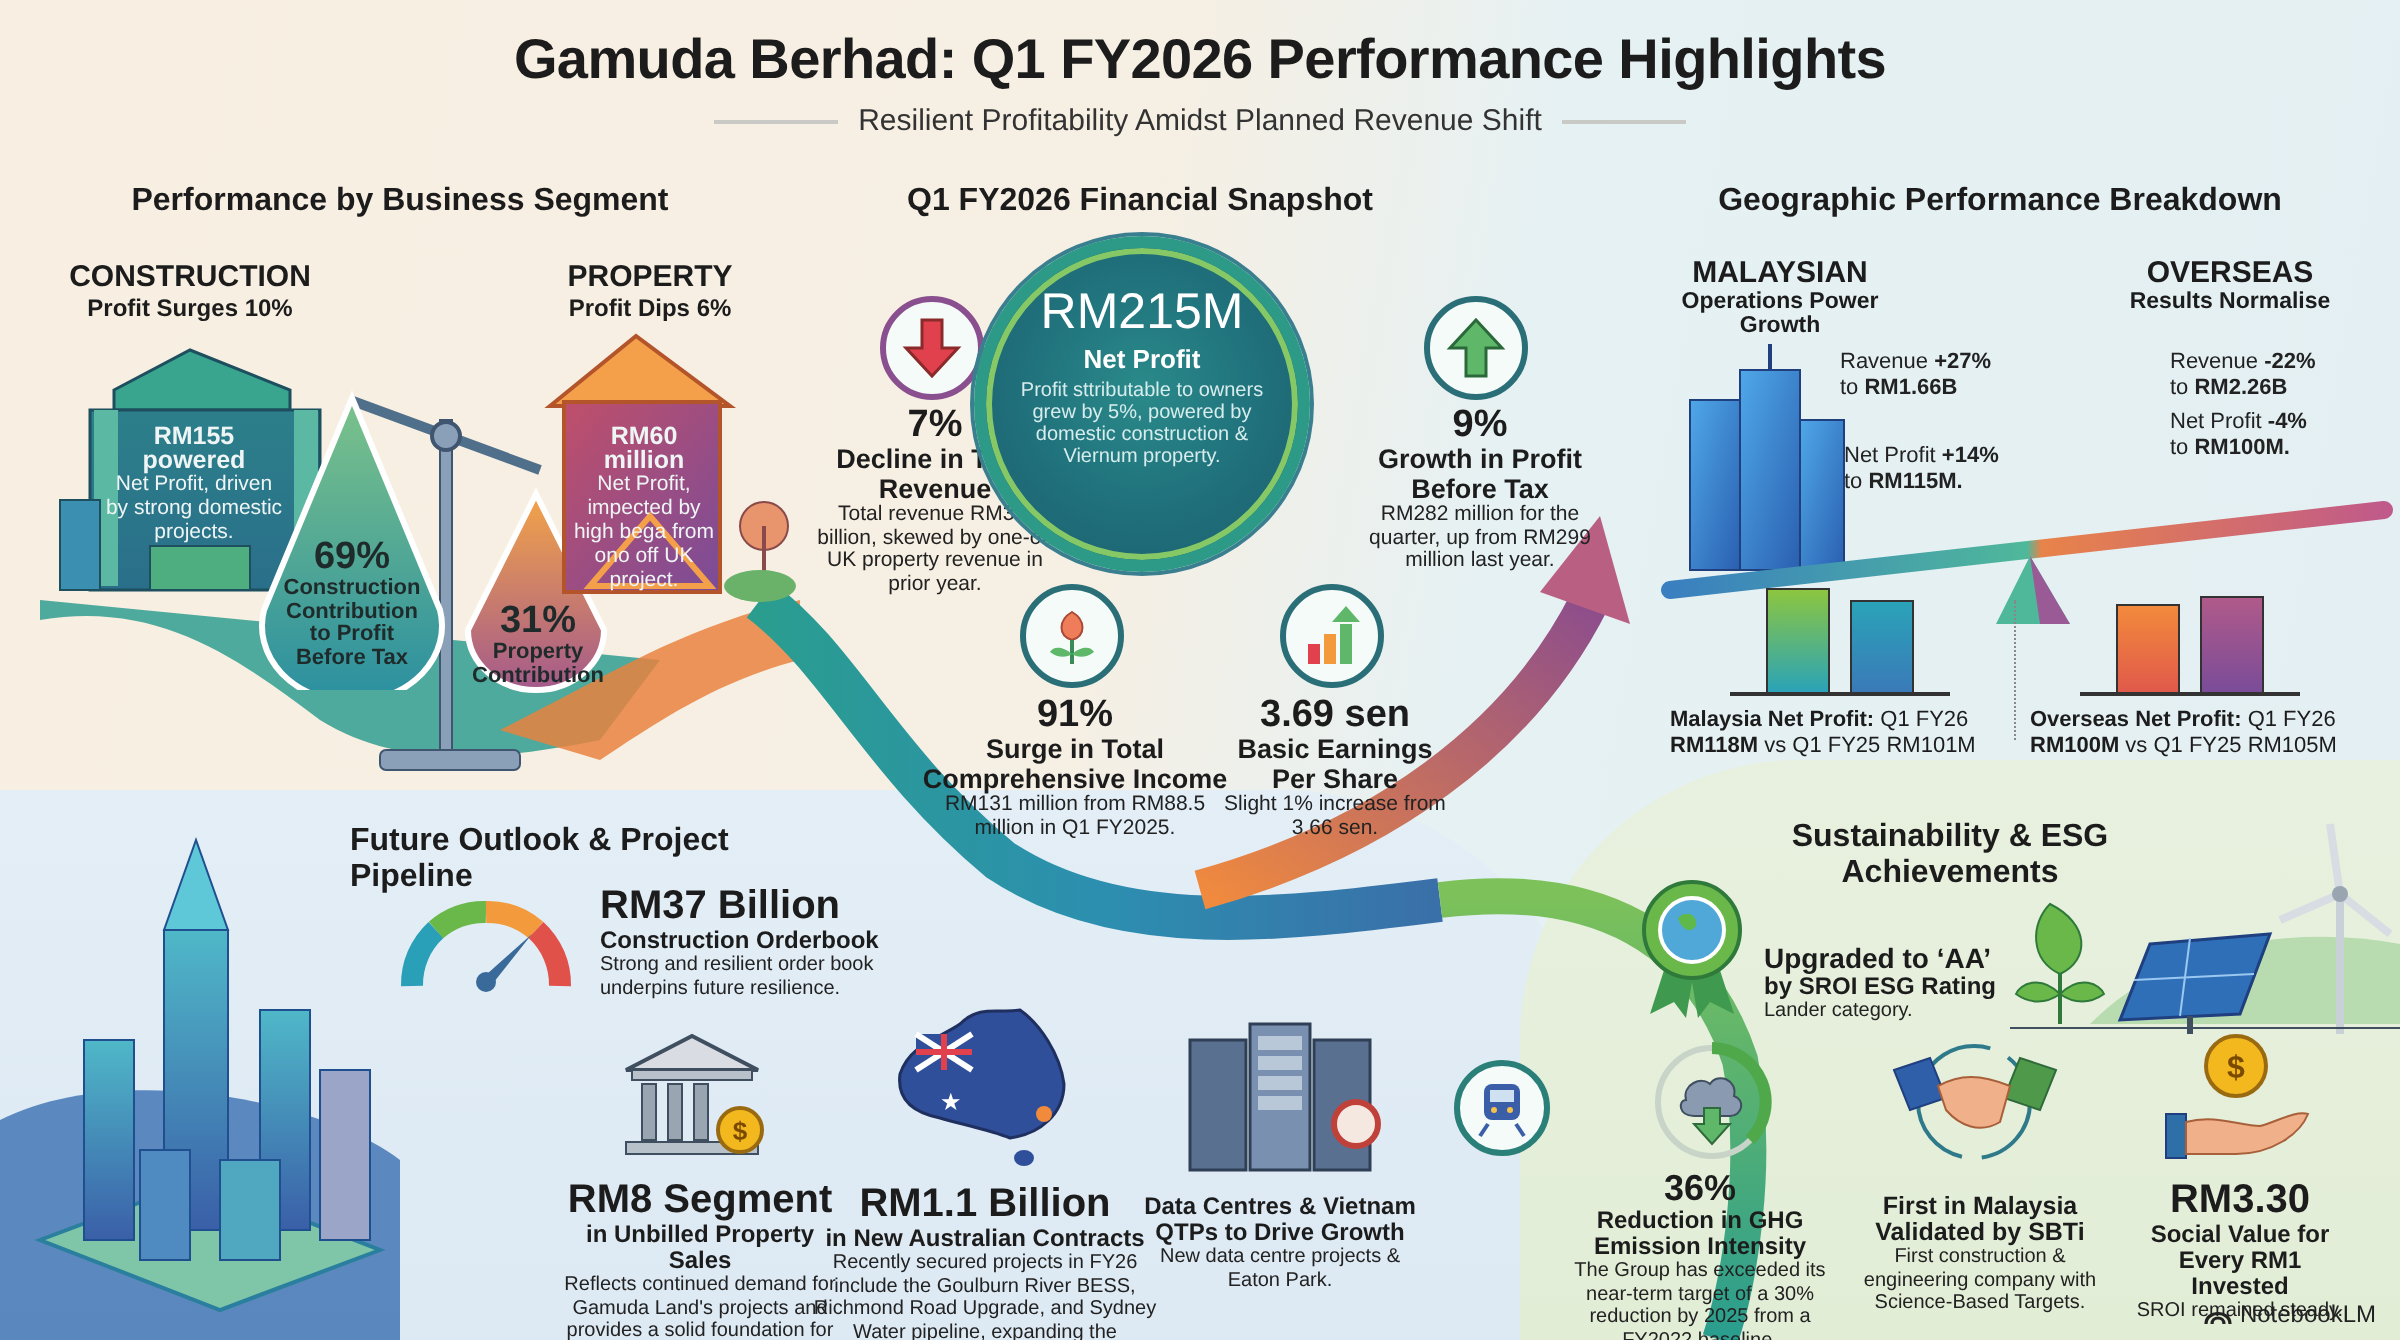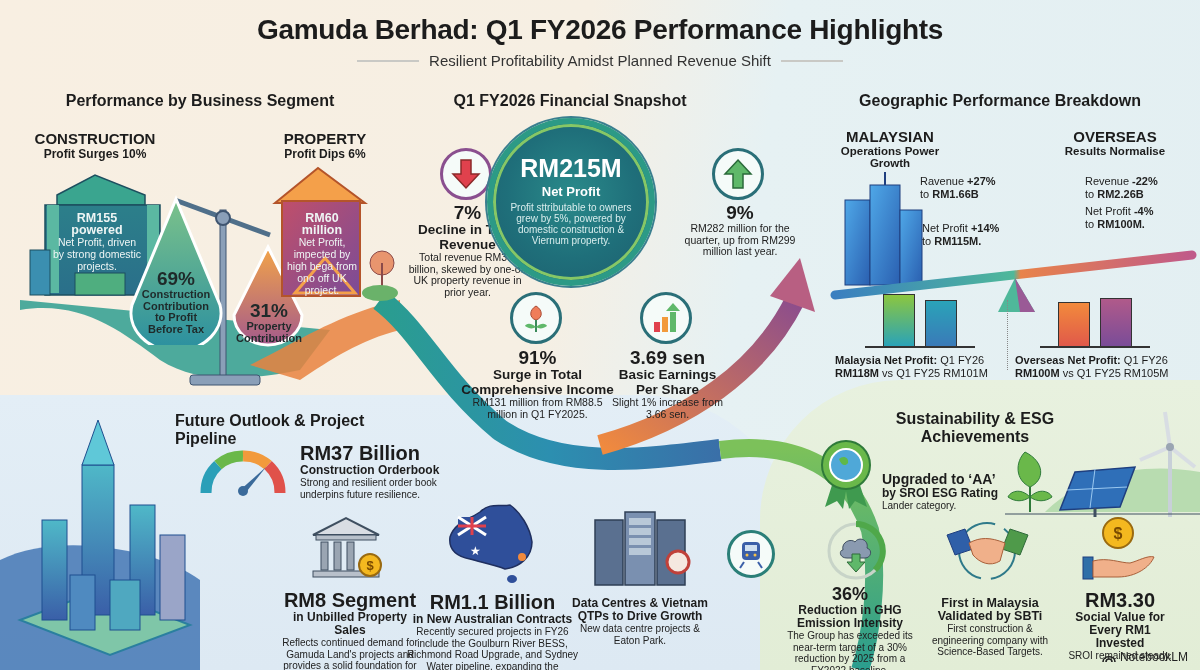--- a/index.html
+++ b/index.html
@@ -45,21 +45,21 @@
   .kpi-pct { font-size: 19px; font-weight: 800; line-height: 20px; }
   .kpi-label { font-size: 13.5px; font-weight: 800; line-height: 14.5px; }
   .kpi-desc { font-size: 10.5px; line-height: 11.5px; color: #222; }
   #center-circle {
     left: 487px; top: 118px; width: 168px; height: 168px; border-radius: 50%;
     background: radial-gradient(circle at 50% 45%, #2a8a8a 0%, #1f6f7a 55%, #1d5f6e 100%);
     border: 6px solid #2c9a86;
     box-shadow: 0 0 0 3px #86c766 inset, 0 0 0 2px #3a7f8f;
     color: #fff; text-align: center;
   }
-  #center-circle .amt { font-size: 25px; font-weight: 700; margin-top: 30px; }
+  #center-circle .amt { font-size: 25px; font-weight: 400; margin-top: 18px; }
   #center-circle .lbl { font-size: 13px; font-weight: 700; margin-top: 1px; }
   #center-circle .desc { font-size: 10px; line-height: 11px; color: #d7ecec; margin: 3px 14px 0; }
   .icon-ring { border-radius: 50%; border: 3px solid #2a6f78; background: #f5fbf9; display: flex; align-items: center; justify-content: center; }
 
   
   .geo-head { font-size: 15px; font-weight: 800; }
   .geo-sub { font-size: 11.5px; font-weight: 700; }
   .geo-note { font-size: 11px; line-height: 13px; color: #222; }
   .geo-cap { font-size: 11px; line-height: 13px; text-align: left; }
 
@@ -217,20 +217,21 @@
   <div class="desc">Profit sttributable to owners grew by 5%, powered by domestic construction &amp; Viernum property.</div>
 </div>
 
 <div class="abs icon-ring" style="left:712px;top:148px;width:52px;height:52px;">
   <svg width="30" height="32">
     <polygon points="15,2 28,16 20,16 20,30 10,30 10,16 2,16" fill="#5fb86a" stroke="#2a6a3a" stroke-width="1.5"></polygon>
   </svg>
 </div>
 <div class="abs center" style="left:680px;top:203px;width:120px;">
   <div class="kpi-pct">9%</div>
+  <div class="kpi-label">Growth in Profit Before Tax</div>
   <div class="kpi-desc">RM282 million for the quarter, up from RM299 million last year.</div>
 </div>
 
 <div class="abs icon-ring" style="left:510px;top:292px;width:52px;height:52px;">
   <svg width="30" height="32">
     <path d="M15 4 C 8 8, 8 16, 15 18 C 22 16, 22 8, 15 4 Z" fill="#ef7d5a" stroke="#a84a34"></path>
     <line x1="15" y1="18" x2="15" y2="30" stroke="#3a8a5a" stroke-width="2"></line>
     <path d="M15 25 C 9 20, 5 22, 4 24 C 8 27, 12 27, 15 25 Z" fill="#5fb86a"></path>
     <path d="M15 25 C 21 20, 25 22, 26 24 C 22 27, 18 27, 15 25 Z" fill="#5fb86a"></path>
   </svg>

